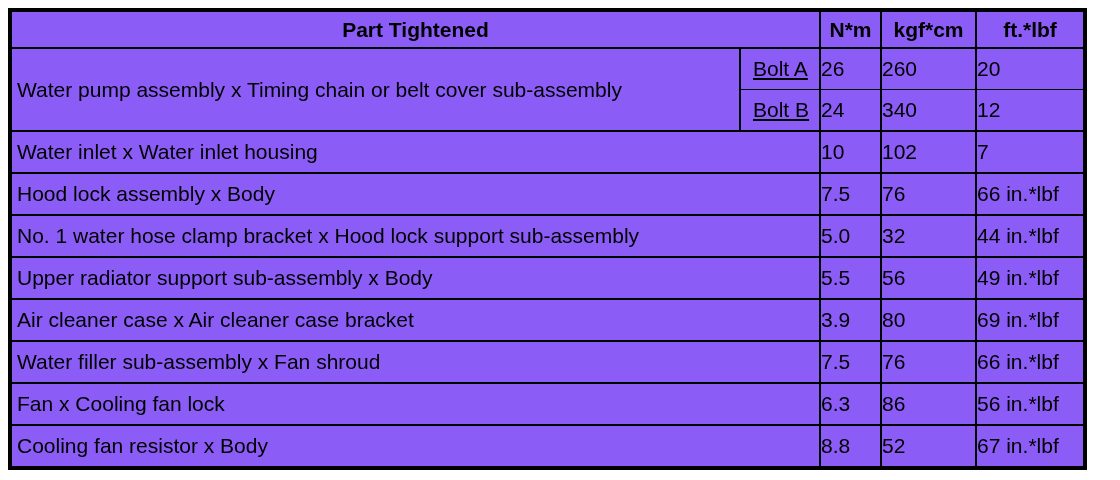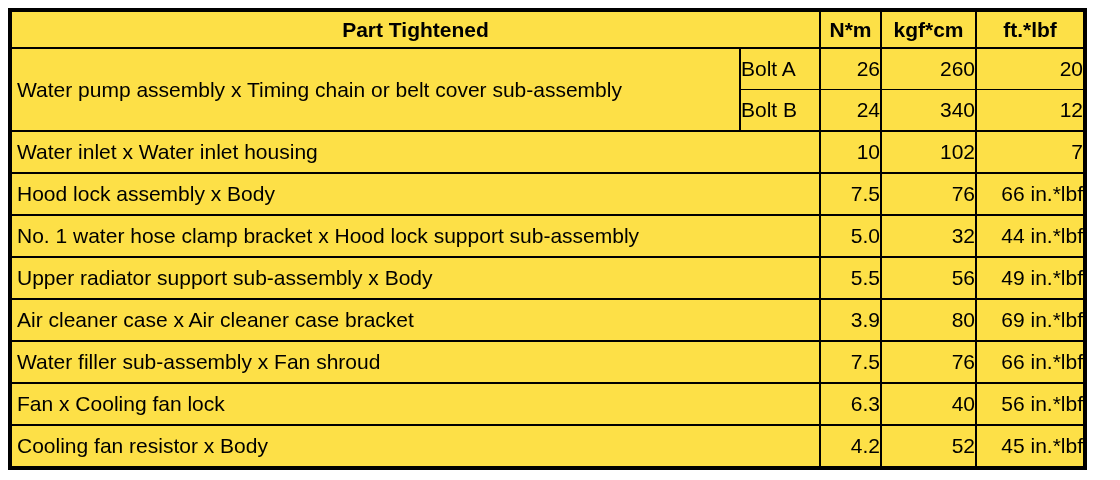--- a/index.html
+++ b/index.html
@@ -11,21 +11,21 @@
     overflow: hidden;
   }
   .spec-table {
     border-collapse: collapse;
     table-layout: fixed;
     width: 1075px;
     margin: 8px 0 0 8px;
     font-family: "Liberation Sans", sans-serif;
     font-size: 21px;
     color: #000000;
-    background: #fde047;
+    background: #8b5cf6;
   }
   .spec-table, .spec-table td, .spec-table th {
     border: 2px solid #000000;
   }
   .spec-table {
     border-width: 4px;
   }
   .spec-table th {
     font-weight: bold;
     text-align: center;
@@ -39,24 +39,25 @@
     height: 40px;
     white-space: nowrap;
     overflow: hidden;
   }
   td.part-cell {
     text-align: left;
     padding-left: 5px;
   }
   td.bolt-cell {
     text-align: left;
-    padding-left: 0;
+    padding-left: 12px;
+    text-decoration: underline;
   }
   td.num-cell {
-    text-align: right;
+    text-align: left;
   }
   tr.sub-row-a td {
     border-bottom-width: 1px;
   }
   tr.sub-row-b td {
     border-top-width: 1px;
   }
   col.c-part  { width: 730px; }
   col.c-bolt  { width: 80px;  }
   col.c-nm    { width: 61px;  }
@@ -128,23 +129,23 @@
     </tr>
     <tr>
       <td class="part-cell" colspan="2">Water filler sub-assembly x Fan shroud</td>
       <td class="num-cell">7.5</td>
       <td class="num-cell">76</td>
       <td class="num-cell">66 in.*lbf</td>
     </tr>
     <tr>
       <td class="part-cell" colspan="2">Fan x Cooling fan lock</td>
       <td class="num-cell">6.3</td>
-      <td class="num-cell">40</td>
+      <td class="num-cell">86</td>
       <td class="num-cell">56 in.*lbf</td>
     </tr>
     <tr>
       <td class="part-cell" colspan="2">Cooling fan resistor x Body</td>
-      <td class="num-cell">4.2</td>
+      <td class="num-cell">8.8</td>
       <td class="num-cell">52</td>
-      <td class="num-cell">45 in.*lbf</td>
+      <td class="num-cell">67 in.*lbf</td>
     </tr>
   </tbody>
 </table>
 
 </body></html>

